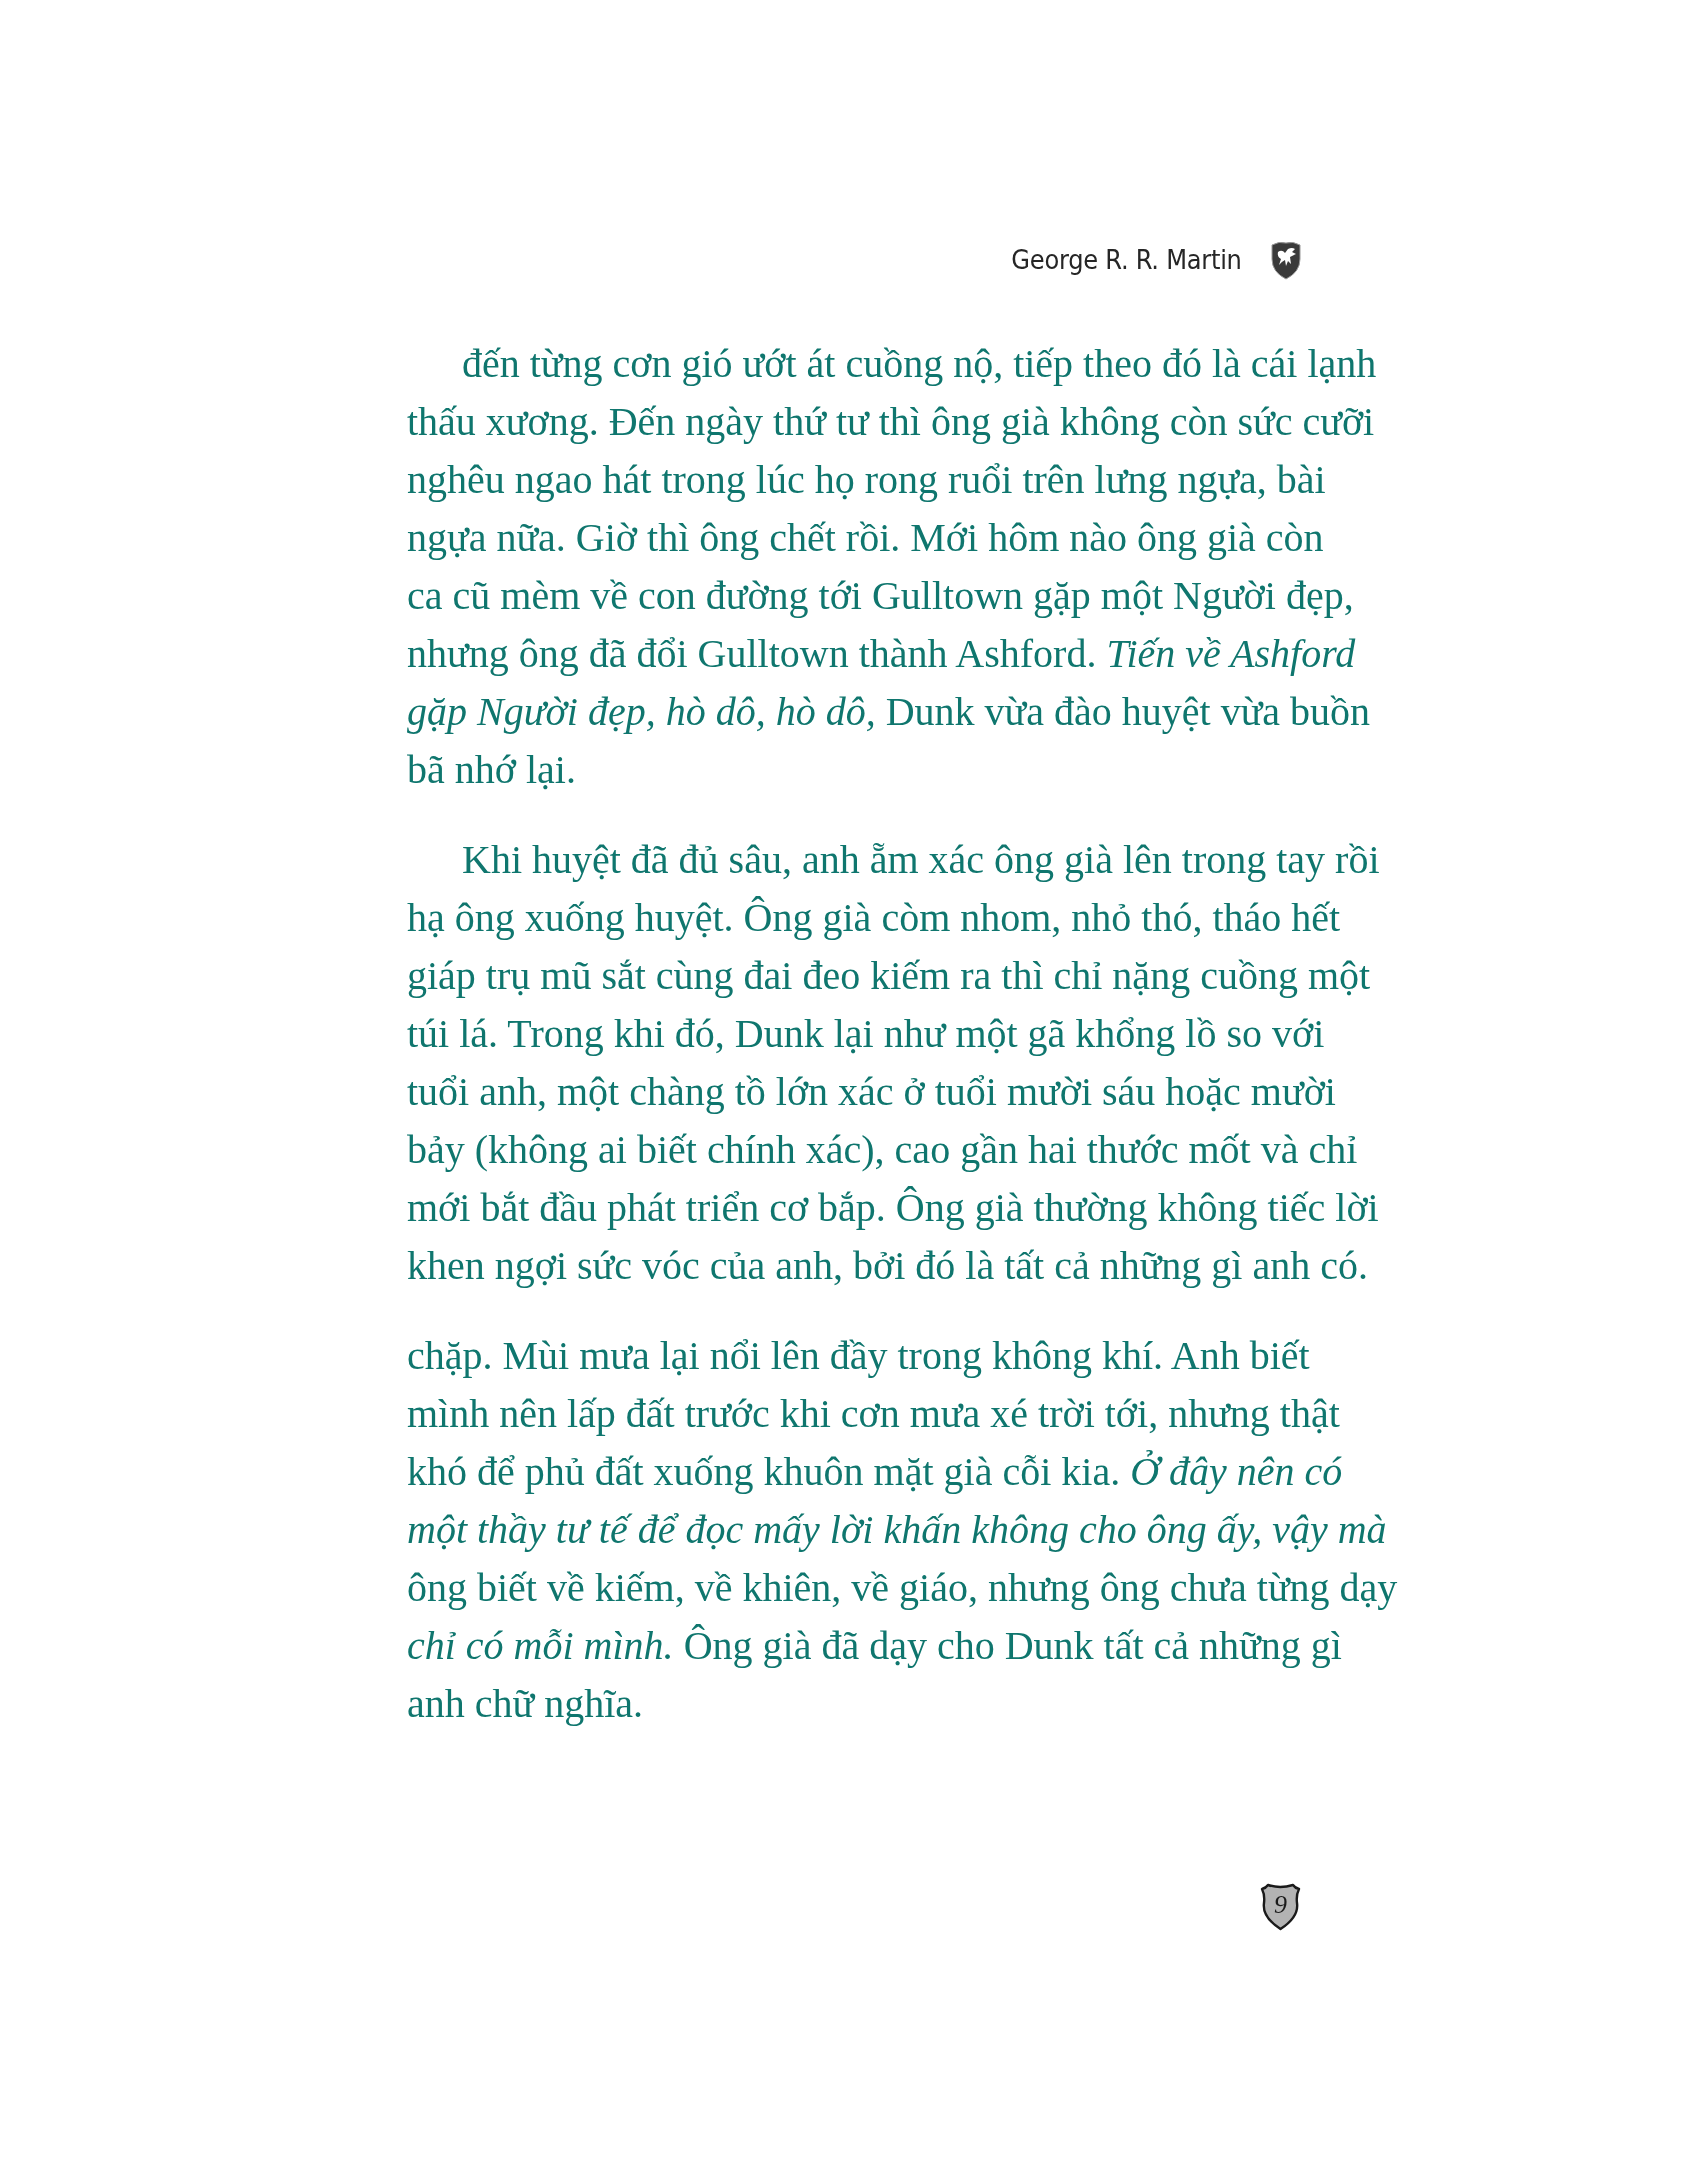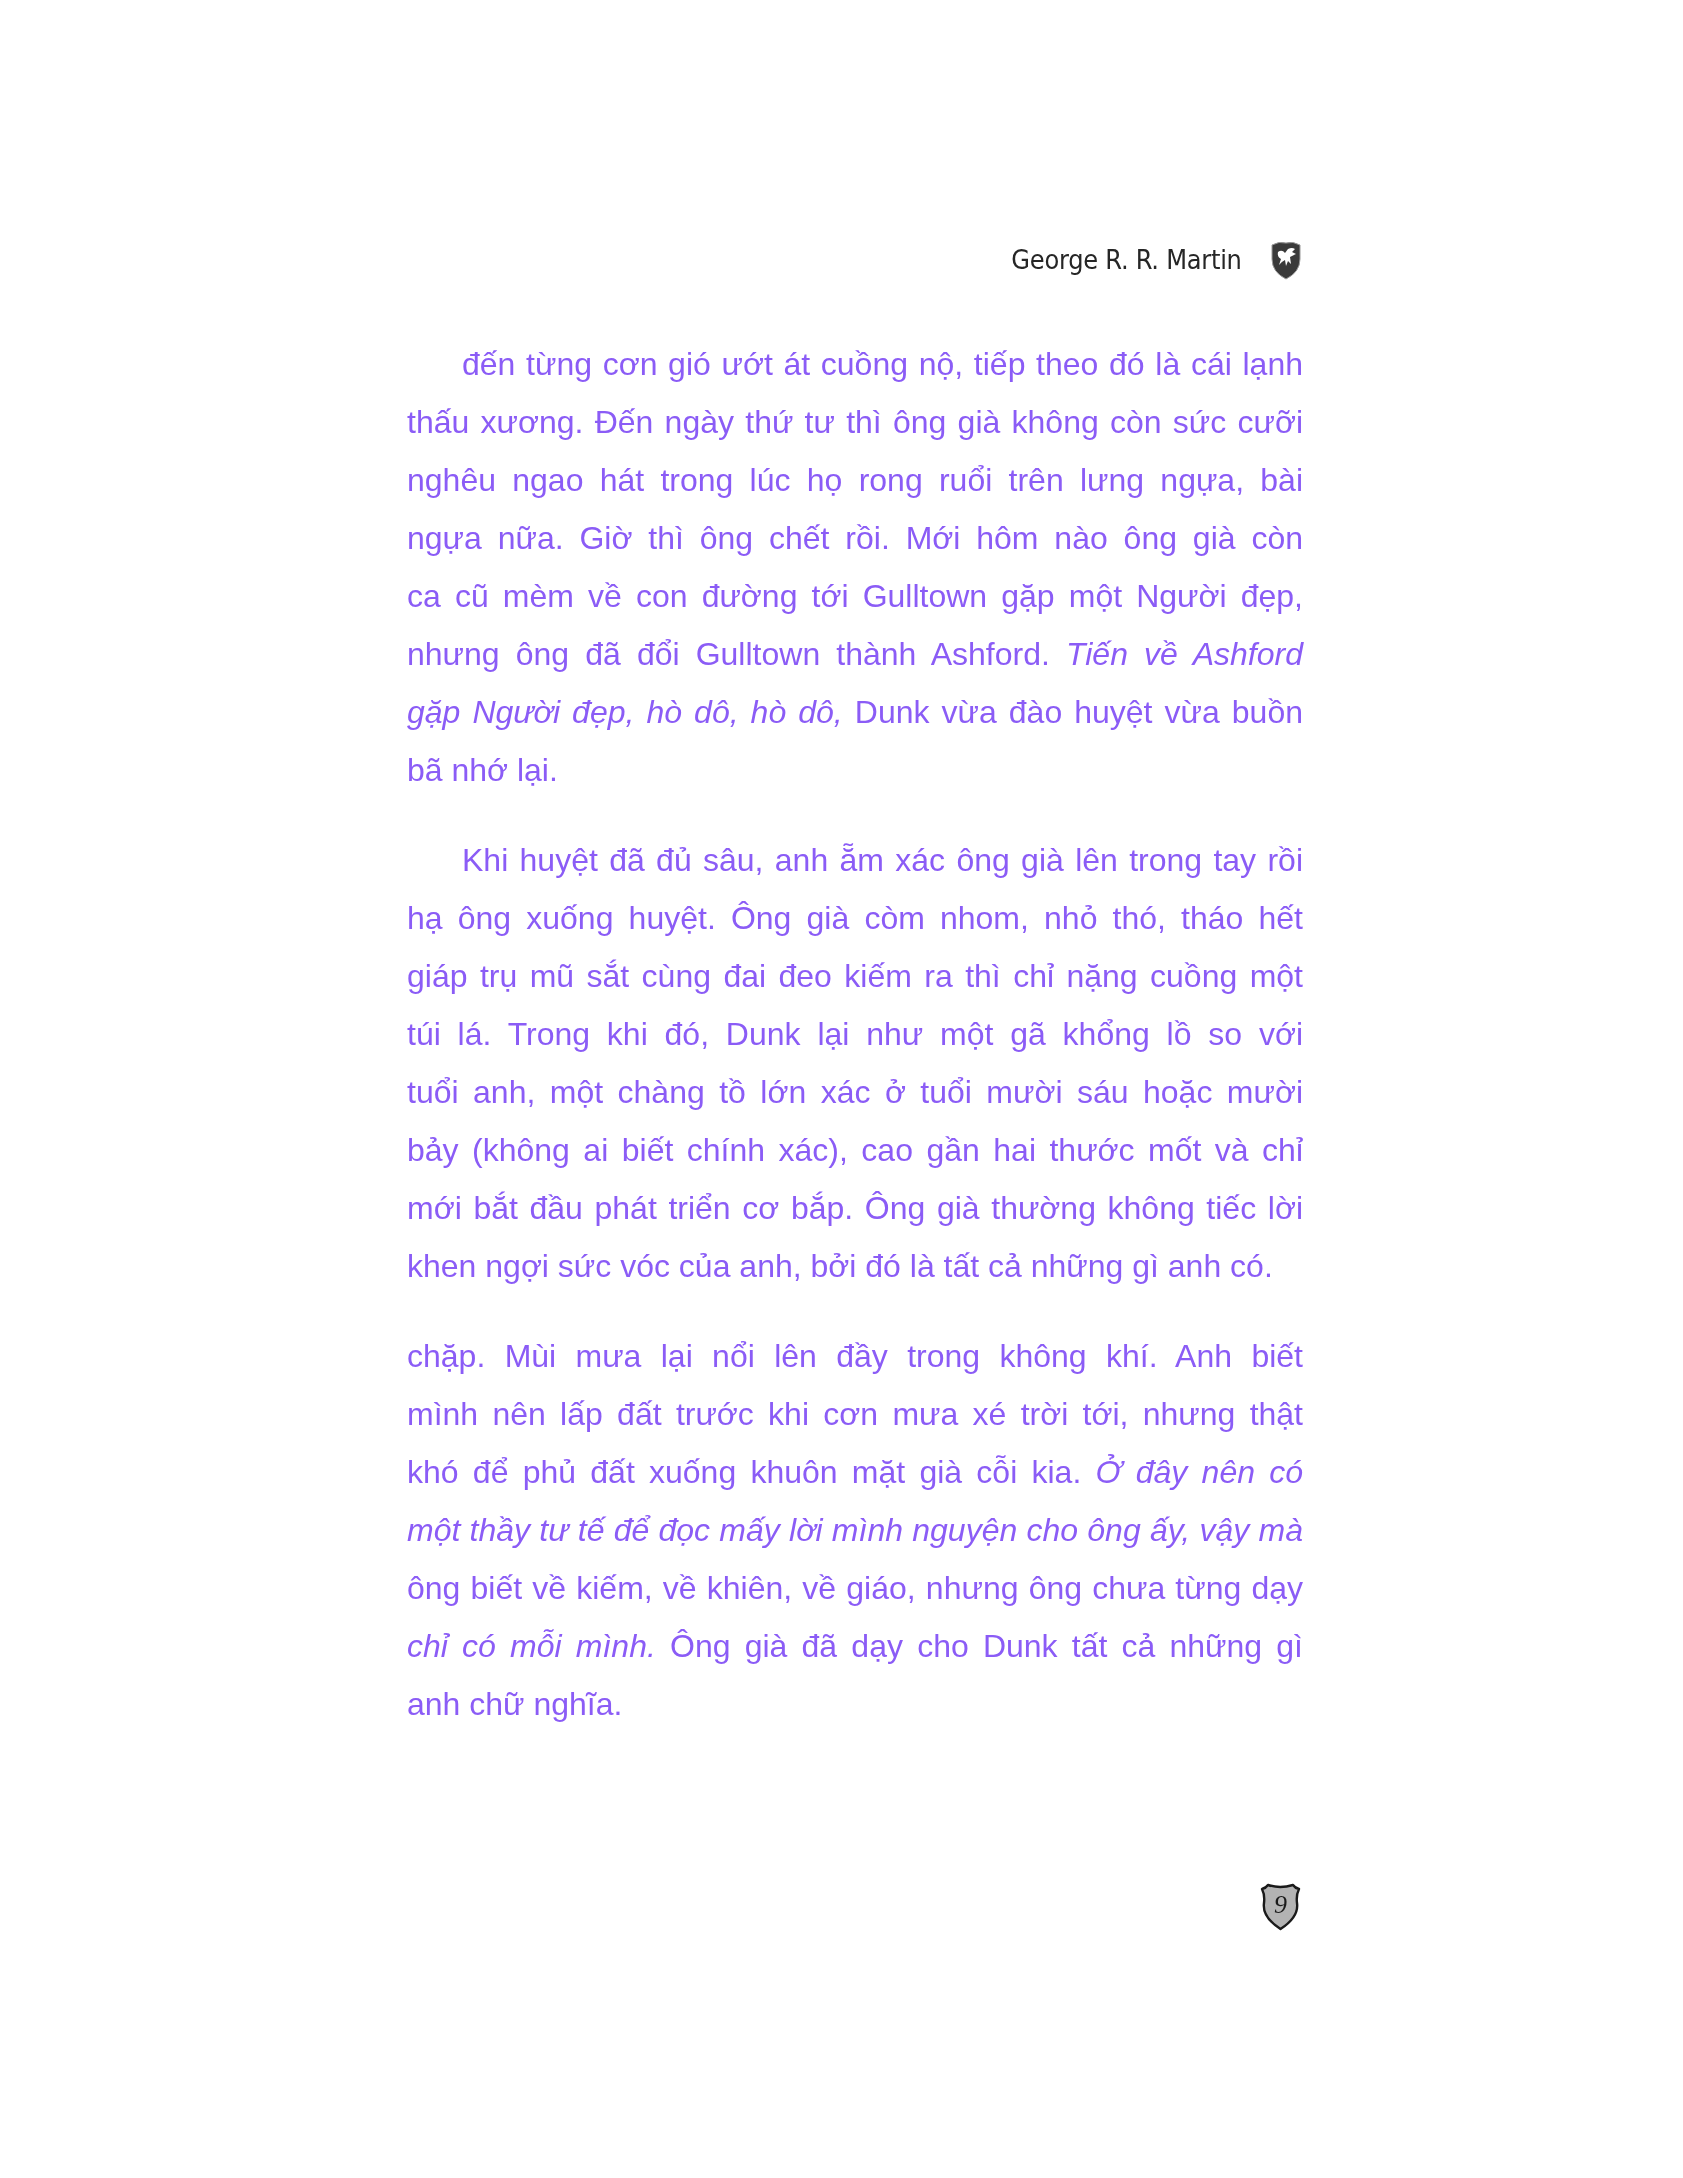--- a/index.html
+++ b/index.html
@@ -35,24 +35,24 @@
   .running-head .crest {
     width: 32px;
     height: 40px;
     display: block;
   }
   .text-block {
     position: absolute;
     left: 407px;
     top: 335px;
     width: 896px;
-    font-family: Liberation Sans, sans-serif;
-    font-size: 32px;
+    font-family: Liberation Serif, serif;
+    font-size: 40px;
     line-height: 58px;
-    color: #8b5cf6;
+    color: #0f766e;
   }
   .para {
     margin: 0 0 32px 0;
   }
   .line {
     display: block;
     text-align: justify;
     text-align-last: justify;
     white-space: nowrap;
     height: 58px;
@@ -121,21 +121,21 @@
       <span class="line"><span>túi lá. Trong khi đó, Dunk lại như một gã khổng lồ so với</span></span>
       <span class="line"><span>tuổi anh, một chàng tồ lớn xác ở tuổi mười sáu hoặc mười</span></span>
       <span class="line"><span>bảy (không ai biết chính xác), cao gần hai thước mốt và chỉ</span></span>
       <span class="line"><span>mới bắt đầu phát triển cơ bắp. Ông già thường không tiếc lời</span></span>
       <span class="line last"><span>khen ngợi sức vóc của anh, bởi đó là tất cả những gì anh có.</span></span>
     </div>
   <div class="para">
       <span class="line"><span>chặp. Mùi mưa lại nổi lên đầy trong không khí. Anh biết</span></span>
       <span class="line"><span>mình nên lấp đất trước khi cơn mưa xé trời tới, nhưng thật</span></span>
       <span class="line"><span>khó để phủ đất xuống khuôn mặt già cỗi kia. </span><span class="it">Ở đây nên có</span></span>
-      <span class="line"><span class="it">một thầy tư tế để đọc mấy lời mình nguyện cho ông ấy, vậy mà</span></span>
+      <span class="line"><span class="it">một thầy tư tế để đọc mấy lời khấn không cho ông ấy, vậy mà</span></span>
       <span class="line"><span>ông biết về kiếm, về khiên, về giáo, nhưng ông chưa từng dạy</span></span>
       <span class="line"><span class="it">chỉ có mỗi mình.</span><span> Ông già đã dạy cho Dunk tất cả những gì</span></span>
       <span class="line last"><span>anh chữ nghĩa.</span></span>
     </div>
 </div>
 
 <div class="page-number-badge">
   <svg width="45" height="48" viewBox="0 0 45 48" xmlns="http://www.w3.org/2000/svg">
     <path d="M4 6 Q8 5 10 2 Q22 6 35 2 Q37 5 41 6 Q38 12 39 20 Q41 34 22.5 46 Q4 34 6 20 Q7 12 4 6 Z" fill="#b3b3b3" stroke="#1a1a1a" stroke-width="2.4" stroke-linejoin="round"></path>
   </svg>

